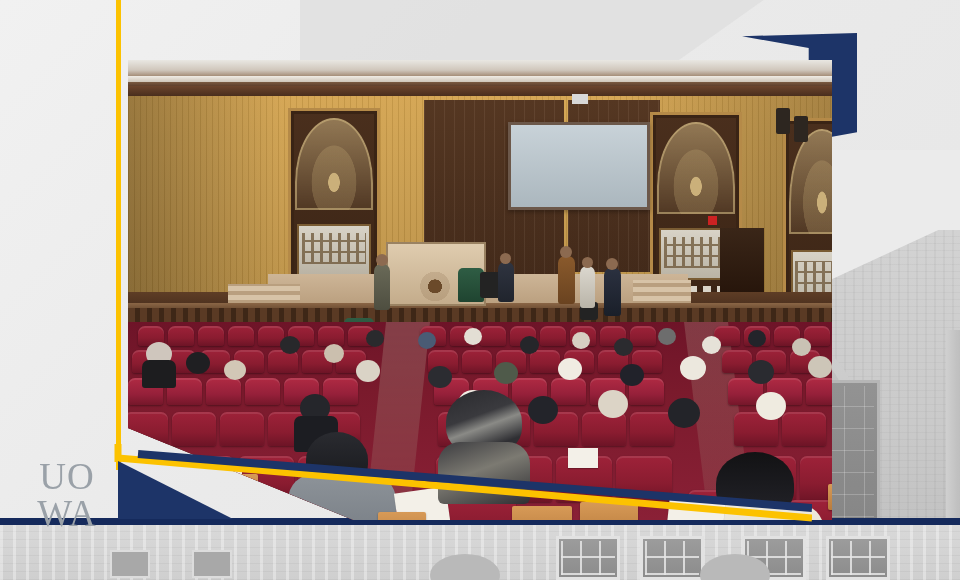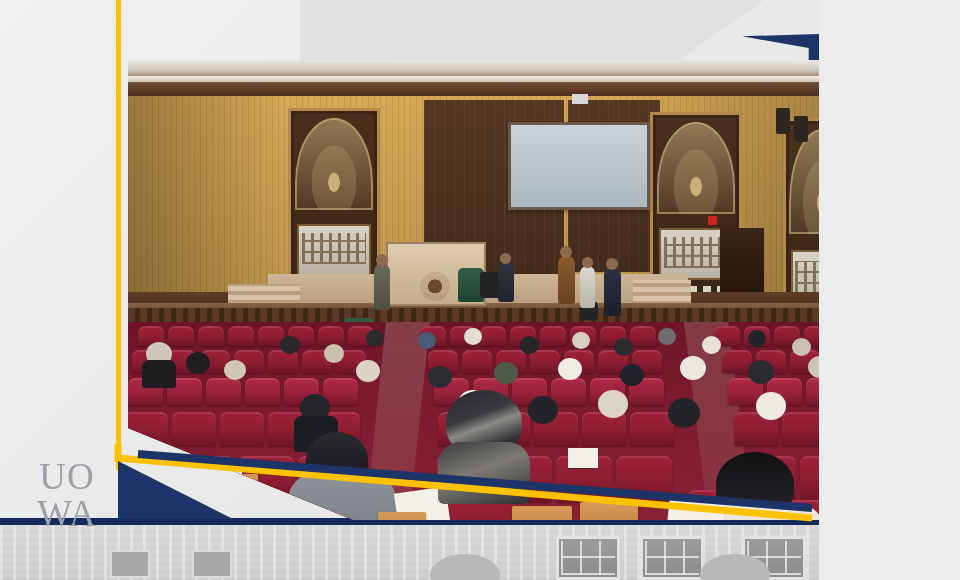--- a/index.html
+++ b/index.html
@@ -2,21 +2,21 @@
 <html><head>
 <meta charset="utf-8">
 <style>
   html,body{margin:0;padding:0;}
   body{
     width:960px;height:580px;overflow:hidden;
     background:#ececec;
     font-family:"Liberation Sans", sans-serif;
     position:relative;
   }
-  #stage{position:absolute;inset:0;width:819px;height:580px;overflow:hidden;background:#ececec;}
+  #stage{position:absolute;inset:0;width:960px;height:580px;overflow:hidden;background:#ececec;}
 
   
   .bg-grad{position:absolute;inset:0;
     background:linear-gradient(135deg,#f1f1f1 0%,#eaeaea 45%,#e6e6e6 100%);}
 
   .bg-diag-gray{position:absolute;left:300px;top:-40px;width:520px;height:140px;
     background:#dedede;opacity:.75;
     clip-path:polygon(0% 0%,100% 0%,62% 100%,0% 100%);}
 
   

